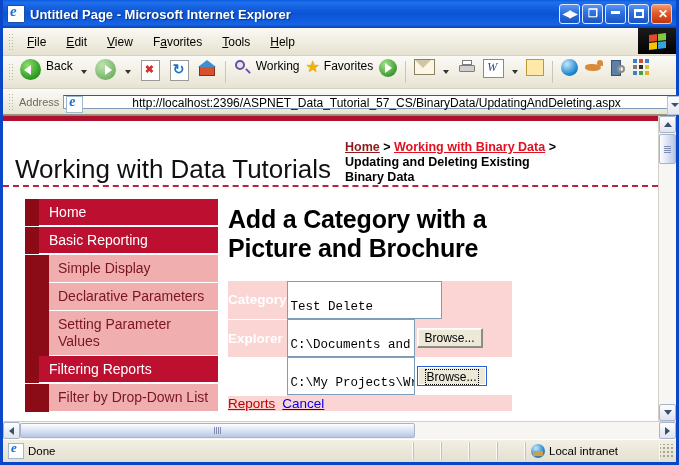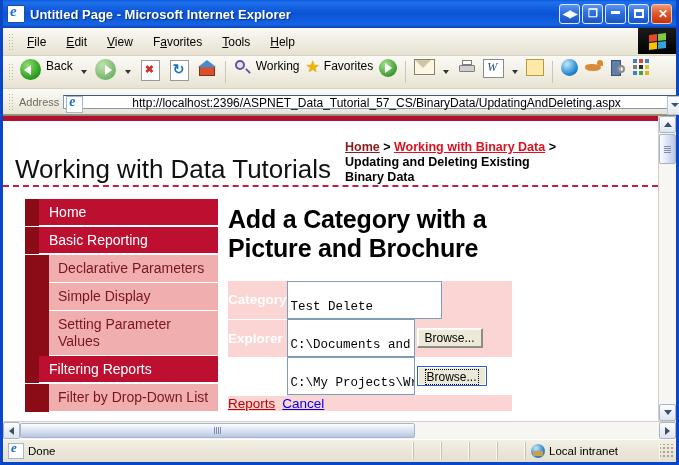--- a/index.html
+++ b/index.html
@@ -556,25 +556,25 @@
             <div class="nav-top">
               <div class="accent"></div>
               <div class="lbl">Home</div>
             </div>
             <div class="nav-top">
               <div class="accent"></div>
               <div class="lbl">Basic Reporting</div>
             </div>
             <div class="nav-sub">
               <div class="accent"></div>
-              <div class="lbl">Declarative Parameters</div>
+              <div class="lbl">Simple Display</div>
             </div>
             <div class="nav-sub">
               <div class="accent"></div>
-              <div class="lbl">Simple Display</div>
+              <div class="lbl">Declarative Parameters</div>
             </div>
             <div class="nav-sub">
               <div class="accent"></div>
               <div class="lbl">Setting Parameter Values</div>
             </div>
             <div class="nav-top">
               <div class="accent"></div>
               <div class="lbl">Filtering Reports</div>
             </div>
             <div class="nav-sub">

